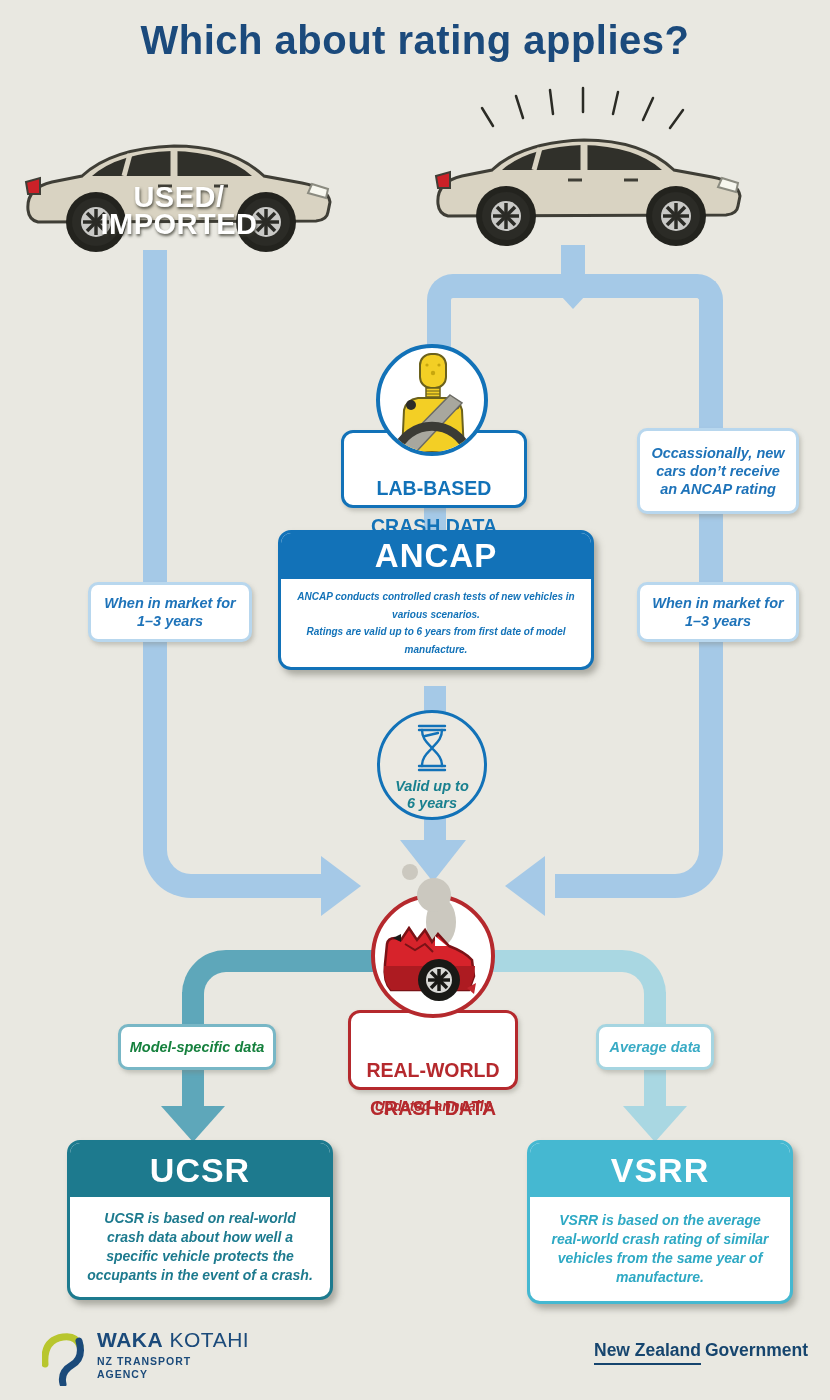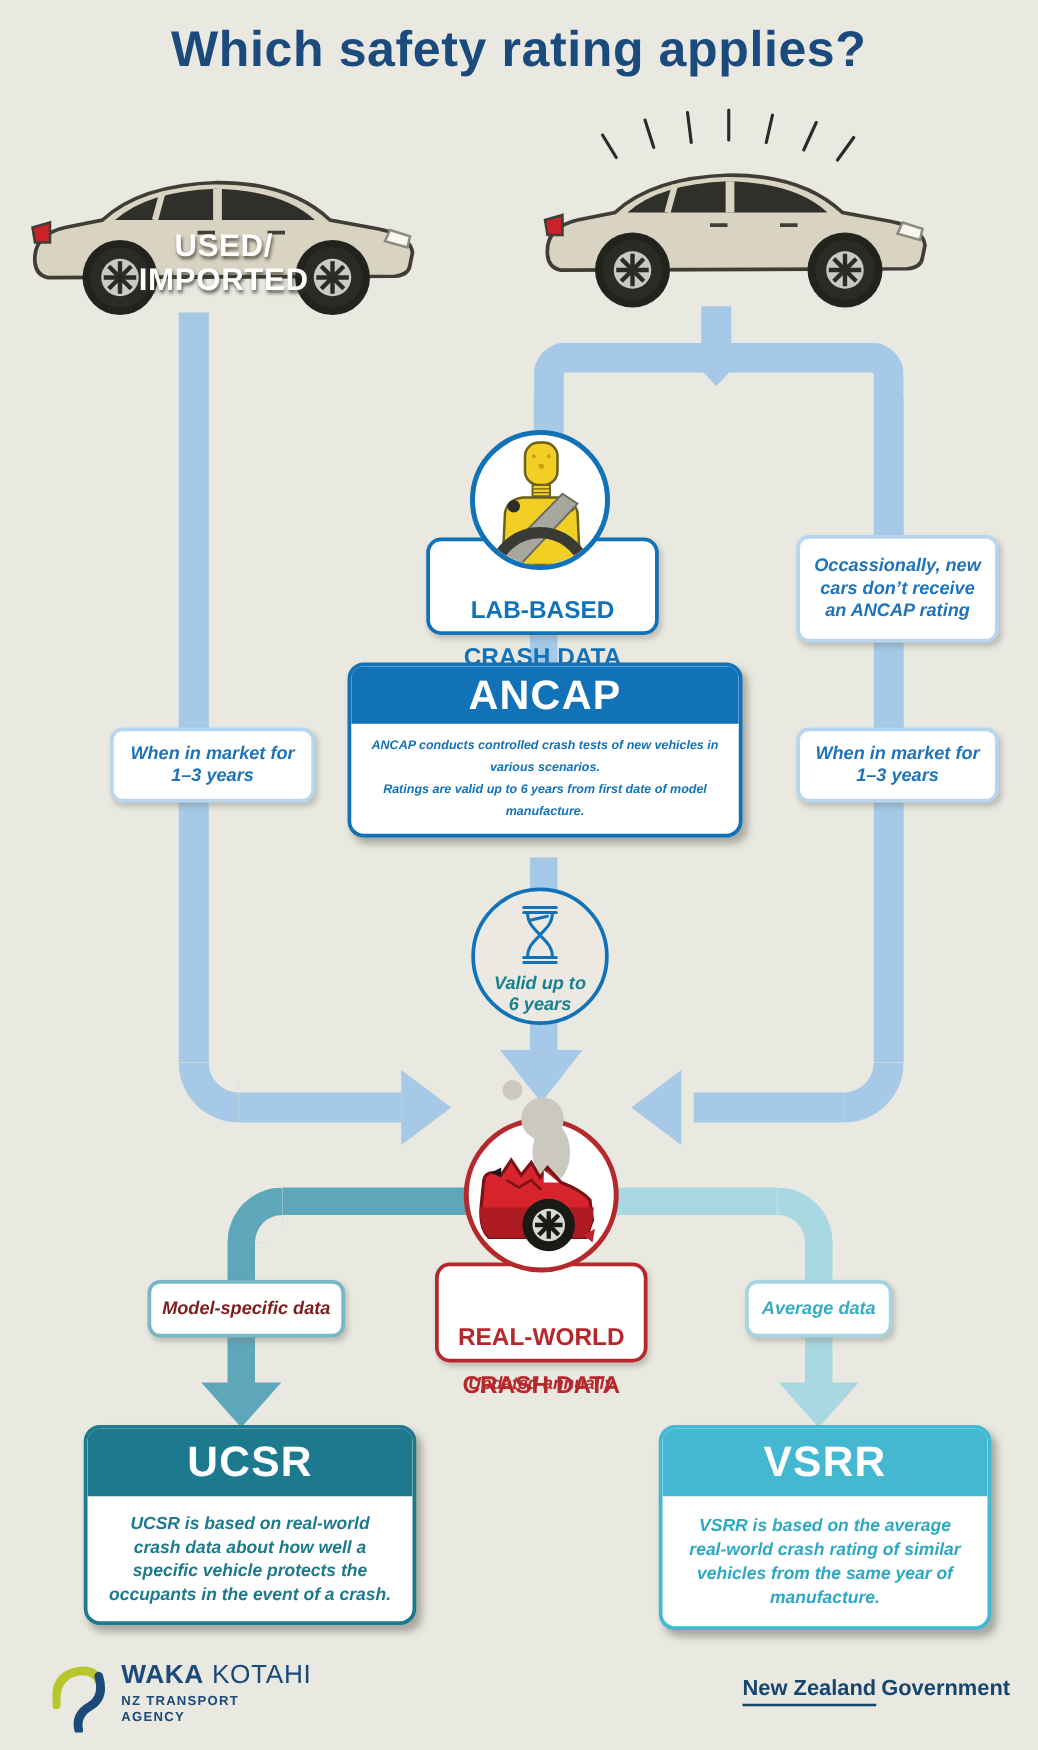--- a/index.html
+++ b/index.html
@@ -23,21 +23,21 @@
   .notch{border-left:12px solid transparent;border-right:12px solid transparent;border-top:13px solid #a5c9e7;}
   .teal{background:#5ea7ba;} .tealL{background:#a9d7e2;}
   .elbow-tl{box-sizing:border-box;border-left:22px solid #5ea7ba;border-top:22px solid #5ea7ba;border-top-left-radius:44px;}
   .elbow-tr{box-sizing:border-box;border-right:22px solid #a9d7e2;border-top:22px solid #a9d7e2;border-top-right-radius:44px;}
   .tri-down-teal{border-left:32px solid transparent;border-right:32px solid transparent;border-top:36px solid #5ea7ba;}
   .tri-down-tealL{border-left:32px solid transparent;border-right:32px solid transparent;border-top:36px solid #a9d7e2;}
   
   .note{box-sizing:border-box;background:#fff;border:3px solid #b8d7ee;border-radius:10px;color:#1e73b9;
         font-style:italic;font-weight:bold;text-align:center;display:flex;align-items:center;justify-content:center;
         box-shadow:2px 3px 4px rgba(120,120,110,.35);font-size:14.5px;line-height:18px;z-index:2;padding:4px 8px;}
-  .note-teal{border-color:#78b7c6;color:#7f1d1d;}
+  .note-teal{border-color:#78b7c6;color:#15803d;}
   .note-tealL{border-color:#a5d5e1;color:#39abc5;}
   
   .badge{box-sizing:border-box;background:#fff;border:3px solid #1272b8;border-radius:12px;text-align:center;
          font-weight:800;color:#1272b8;z-index:2;box-shadow:2px 3px 4px rgba(120,120,110,.35);}
   .badge div{line-height:22px;font-size:19.5px;margin-top:16px;}
   .badge-red{border-color:#b5292d;color:#b5292d;}
   
   .panel{box-sizing:border-box;background:#fff;border-radius:13px;z-index:2;
          box-shadow:4px 5px 6px rgba(110,110,100,.5);overflow:hidden;}
   .panel-blue{border:3px solid #1272b8;}
@@ -68,21 +68,21 @@
   .wk-line1{font-size:21px;color:#1b4a7a;letter-spacing:.5px;}
   .wk-line2{font-size:10.5px;color:#1b4a7a;letter-spacing:1px;line-height:13px;margin-top:3px;font-weight:bold;}
   .nzgovt{font-size:17.5px;font-weight:bold;color:#16456e;z-index:2;}
   .nz-underline{border-bottom:2px solid #16456e;padding-bottom:3px;}
 </style>
 </head>
 <body>
 
 <div id="canvas">
 
-  <div class="abs title">Which safety rating applies?</div>
+  <div class="abs title">Which about rating applies?</div>
 
   <div class="abs pipe" style="left:143px;top:250px;width:24px;height:600px;"></div>
   <div class="abs elbow elbow-bl" style="left:143px;top:850px;width:48px;height:48px;"></div>
   <div class="abs pipe" style="left:191px;top:874px;width:130px;height:24px;"></div>
   <div class="abs tri tri-right" style="left:321px;top:856px;"></div>
 
   <div class="abs pipe" style="left:561px;top:245px;width:24px;height:32px;"></div>
   <div class="abs brace" style="left:427px;top:274px;width:296px;height:46px;"></div>
   <div class="abs tri notch" style="left:561px;top:296px;"></div>
   <div class="abs pipe" style="left:427px;top:318px;width:24px;height:32px;"></div>
@@ -126,21 +126,21 @@
       <circle cx="248" cy="96" r="30" fill="#23231e"></circle>
       <circle cx="248" cy="96" r="24" fill="#2b2b26"></circle>
       <circle cx="248" cy="96" r="15" fill="#c9c9c6"></circle>
       <g stroke="#2b2b26" stroke-width="3.5">
         <line x1="235" y1="96" x2="261" y2="96"></line>
           <line x1="248" y1="83" x2="248" y2="109"></line>
         <line x1="239" y1="87" x2="257" y2="105"></line>
           <line x1="257" y1="87" x2="239" y2="105"></line>
       </g>
     </svg>
-    <div class="car-label" style="top:58px;font-size:25px;line-height:27px;">
+    <div class="car-label" style="top:58px;font-size:29px;line-height:27px;">
       <div>USED/</div>
       <div>IMPORTED</div>
     </div>
   </div>
 
   <div class="abs" style="left:478px;top:86px;width:210px;height:44px;z-index:2;">
     <svg width="210" height="44" viewBox="0 0 210 44">
       <g stroke="#2b2b25" stroke-width="2.5" stroke-linecap="round">
         <line x1="15" y1="40" x2="4" y2="22"></line>
           <line x1="45" y1="32" x2="38" y2="10"></line>

